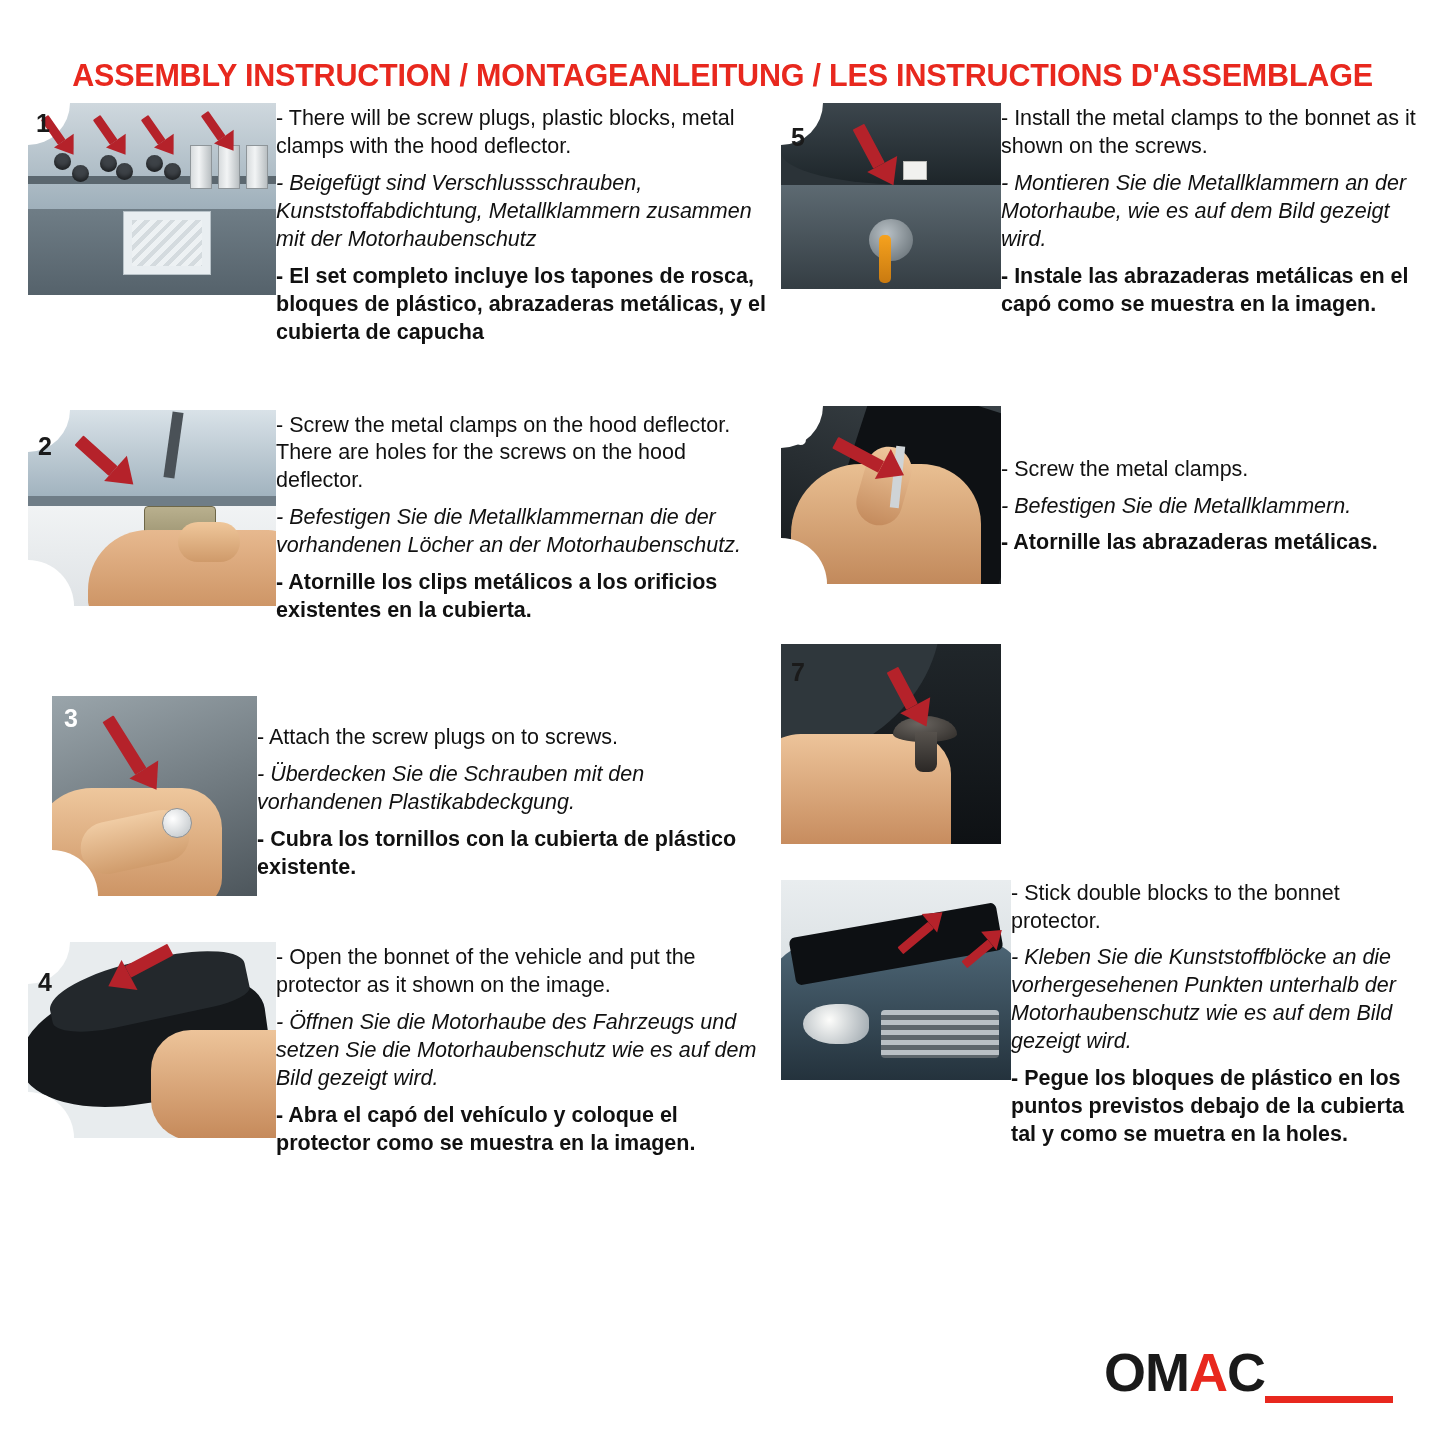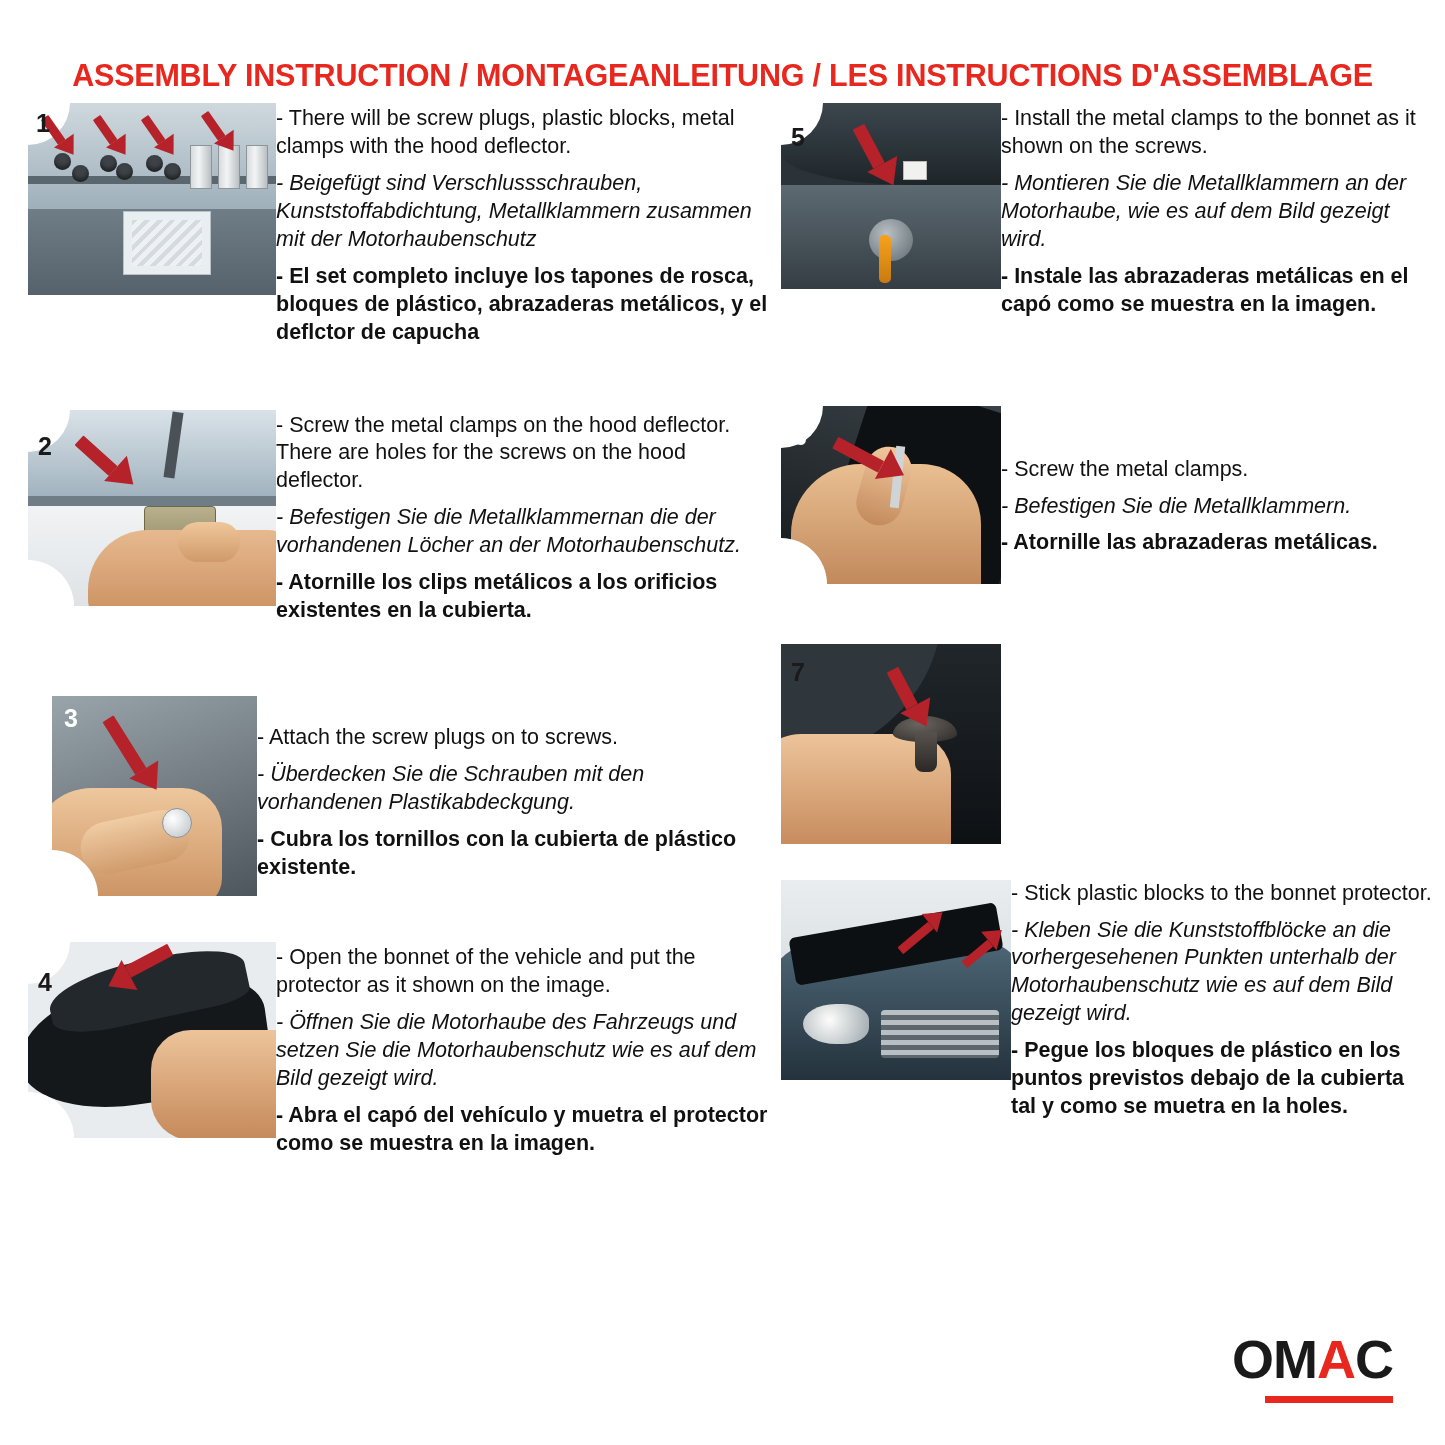--- a/index.html
+++ b/index.html
@@ -188,21 +188,21 @@
     letter-spacing: -1px;
     color: #1a1a1a;
   }
   .logo-text .a-red { color: #e8281e; }
   .logo-bar {
     width: 128px;
     height: 7px;
     background: #e8281e;
     margin-top: 6px;
   }
-  .logo-col { display:flex; flex-direction: column; align-items: flex-end; }
+  .logo-col { display:flex; align-items: flex-end; }
 </style>
 </head>
 <body>
 
 <div class="page">
 
   <div class="title">ASSEMBLY INSTRUCTION / MONTAGEANLEITUNG / LES INSTRUCTIONS D'ASSEMBLAGE</div>
 
   <div class="grid">
 
@@ -238,21 +238,21 @@
               <div class="head" style="left:30px;"></div>
           </div>
           <div class="arrow small" style="left:186px; top:4px; transform: rotate(55deg);">
             <div class="shaft" style="width:30px;"></div>
               <div class="head" style="left:30px;"></div>
           </div>
         </div>
         <div class="text">
           <p class="line en">- There will be screw plugs, plastic blocks, metal clamps with the hood deflector.</p>
           <p class="line de">- Beigefügt sind Verschlussschrauben, Kunststoffabdichtung, Metallklammern zusammen mit der Motorhaubenschutz</p>
-          <p class="line es">- El set completo incluye los tapones de rosca, bloques de plástico, abrazaderas metálicos, y el deflctor de capucha</p>
+          <p class="line es">- El set completo incluye los tapones de rosca, bloques de plástico, abrazaderas metálicas, y el cubierta de capucha</p>
         </div>
       </div>
 
       <div class="step" style="margin-left:18px; margin-top:54px;">
         <div class="figure p2 photo">
           <div class="upper"></div>
           <div class="lower"></div>
           <div class="edge"></div>
           <div class="bolt"></div>
           <div class="clip"></div>
@@ -303,21 +303,21 @@
           <div class="corner-bl"></div>
           <div class="num" style="left:10px; top:26px;">4</div>
           <div class="arrow" style="left:150px; top:22px; transform: rotate(152deg);">
             <div class="shaft" style="width:48px;"></div>
               <div class="head" style="left:48px;"></div>
           </div>
         </div>
         <div class="text" style="padding-top:2px;">
           <p class="line en">- Open the bonnet of the vehicle  and put the protector as it shown on the image.</p>
           <p class="line de">- Öffnen Sie die Motorhaube des Fahrzeugs und setzen Sie die Motorhaubenschutz wie es auf dem Bild gezeigt wird.</p>
-          <p class="line es">- Abra el capó del vehículo y muetra el protector como se muestra en la imagen.</p>
+          <p class="line es">- Abra el capó del vehículo y coloque el protector como se muestra en la imagen.</p>
         </div>
       </div>
 
     </div>
 
     <div>
 
       <div class="step" style="margin-left:6px;">
         <div class="figure p5 photo">
           <div class="hoodtop"></div>
@@ -388,21 +388,21 @@
             <div class="shaft" style="width:40px;"></div>
               <div class="head" style="left:40px;"></div>
           </div>
           <div class="arrow small" style="left:176px; top:76px; transform: rotate(-40deg);">
             <div class="shaft" style="width:34px;"></div>
               <div class="head" style="left:34px;"></div>
           </div>
           <div class="num" style="left:10px; top:10px; color:#fff;"></div>
         </div>
         <div class="text" style="padding-top:0;">
-          <p class="line en">- Stick plastic blocks to the bonnet protector.</p>
+          <p class="line en">- Stick double blocks to the bonnet protector.</p>
           <p class="line de">- Kleben Sie die Kunststoffblöcke an die  vorhergesehenen Punkten unterhalb der Motorhaubenschutz wie es auf dem Bild gezeigt wird.</p>
           <p class="line es">- Pegue los bloques de plástico en los puntos previstos debajo de la cubierta tal y como se muetra en la holes.</p>
         </div>
       </div>
 
     </div>
   </div>
 
   <div class="logo-wrap">
     <div class="logo-col">

